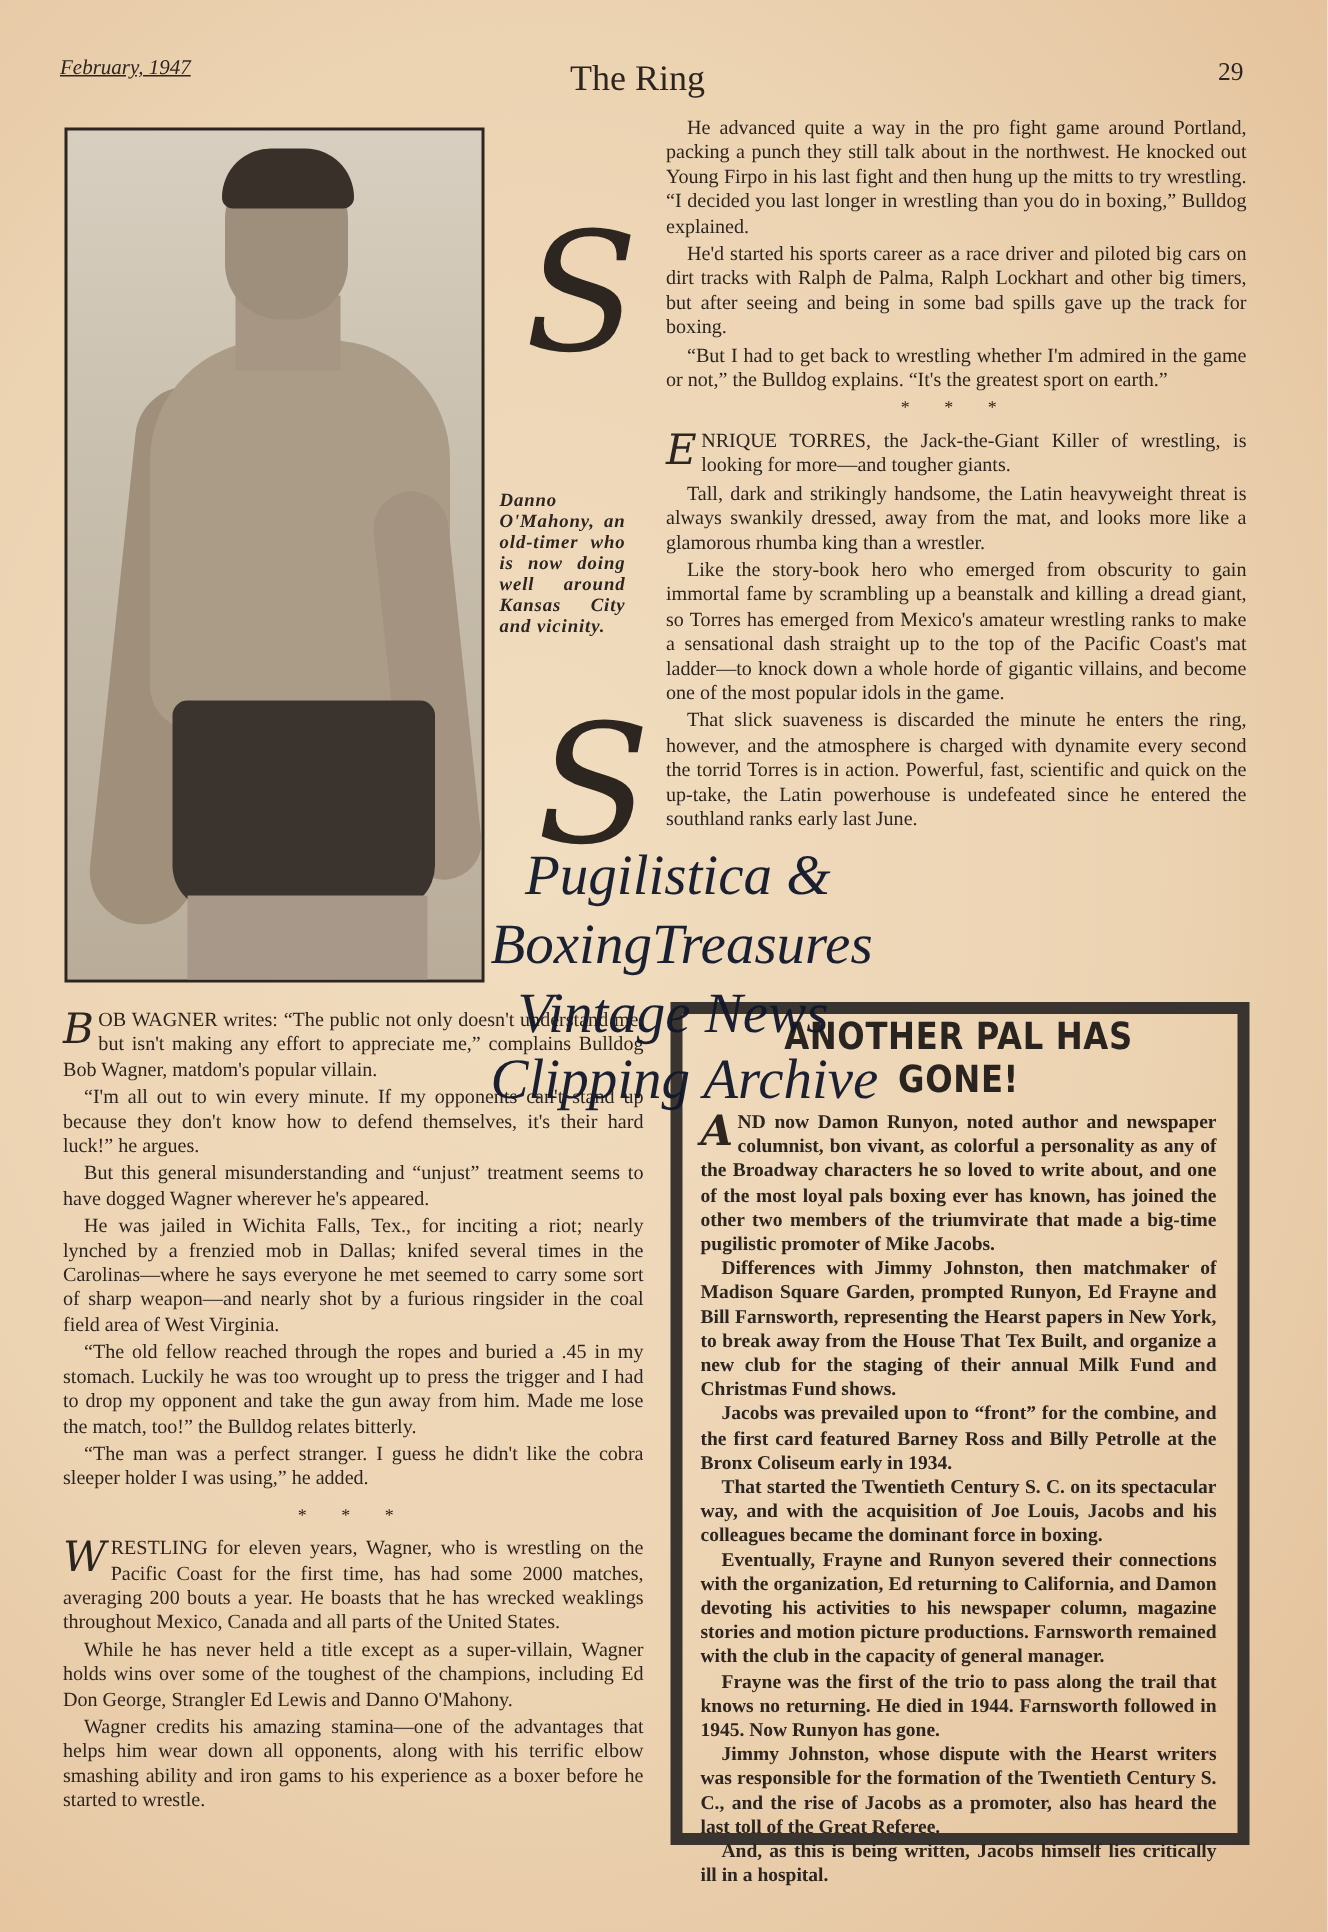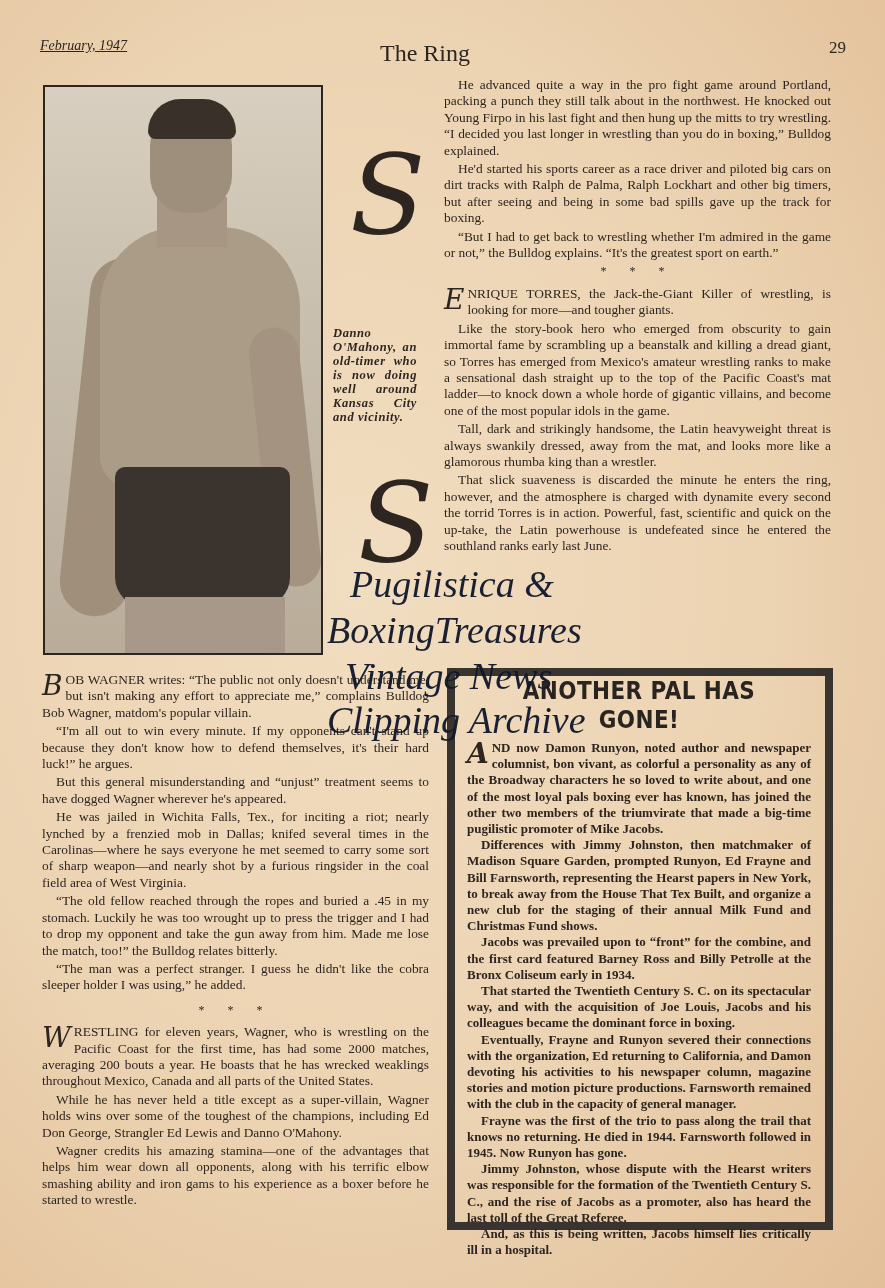--- a/index.html
+++ b/index.html
@@ -5,21 +5,21 @@
   html, body { margin:0; padding:0; }
   body {
     width:885px; height:1288px; position:relative; overflow:hidden;
     background: radial-gradient(ellipse at 40% 45%, #f1ddc0 0%, #ecd3b2 55%, #e2bf98 100%);
     font-family: "Liberation Serif", "DejaVu Serif", serif;
     color:#2d2520;
   }
   .abs { position:absolute; }
   .hdr-date { left:40px; top:38px; font-style:italic; font-size:14px;text-decoration:underline; }
   .hdr-title { left:380px; top:40px; font-size:24px; }
-  .hdr-page { left:812px; top:38px; font-size:17px;margin-left:17px; }
+  .hdr-page { left:812px; top:38px; font-size:17px; }
 
   .photo {
     left:43px; top:85px; width:280px; height:570px;
     border:2px solid #2d2520; box-sizing:border-box;
     background: linear-gradient(180deg, #d8cfc0 0%, #c9bfae 40%, #b9ad9a 100%);
     overflow:hidden;
   }
   .photo .head { position:absolute; left:105px; top:18px; width:82px; height:108px; border-radius:42px 42px 38px 38px; background:#9e8f7d; }
   .photo .hair { position:absolute; left:103px; top:12px; width:88px; height:40px; border-radius:44px 44px 10px 10px; background:#3a302a; }
   .photo .neck { position:absolute; left:112px; top:110px; width:70px; height:50px; background:#a69683; }
@@ -82,22 +82,22 @@
 <div class="abs ornament orn2">S</div>
 
 <div class="abs caption">Danno O'Mahony, an old-timer who is now doing well around Kansas City and vicinity.</div>
 
 <div class="abs col rc">
   <p>He advanced quite a way in the pro fight game around Portland, packing a punch they still talk about in the northwest. He knocked out Young Firpo in his last fight and then hung up the mitts to try wrestling. “I decided you last longer in wrestling than you do in boxing,” Bulldog explained.</p>
   <p>He'd started his sports career as a race driver and piloted big cars on dirt tracks with Ralph de Palma, Ralph Lockhart and other big timers, but after seeing and being in some bad spills gave up the track for boxing.</p>
   <p>“But I had to get back to wrestling whether I'm admired in the game or not,” the Bulldog explains. “It's the greatest sport on earth.”</p>
   <p class="stars">* * *</p>
   <p class="noind"><span class="dropcap">E</span><span>NRIQUE TORRES, the Jack-the-Giant Killer of wrestling, is looking for more—and tougher giants.</span></p>
+  <p>Tall, dark and strikingly handsome, the Latin heavyweight threat is always swankily dressed, away from the mat, and looks more like a glamorous rhumba king than a wrestler.</p>
   <p>Like the story-book hero who emerged from obscurity to gain immortal fame by scrambling up a beanstalk and killing a dread giant, so Torres has emerged from Mexico's amateur wrestling ranks to make a sensational dash straight up to the top of the Pacific Coast's mat ladder—to knock down a whole horde of gigantic villains, and become one of the most popular idols in the game.</p>
-  <p>Tall, dark and strikingly handsome, the Latin heavyweight threat is always swankily dressed, away from the mat, and looks more like a glamorous rhumba king than a wrestler.</p>
   <p>That slick suaveness is discarded the minute he enters the ring, however, and the atmosphere is charged with dynamite every second the torrid Torres is in action. Powerful, fast, scientific and quick on the up-take, the Latin powerhouse is undefeated since he entered the southland ranks early last June.</p>
 </div>
 
 <div class="abs col lc">
   <p class="noind"><span class="dropcap">B</span><span>OB WAGNER writes: “The public not only doesn't understand me, but isn't making any effort to appreciate me,” complains Bulldog Bob Wagner, matdom's popular villain.</span></p>
   <p>“I'm all out to win every minute. If my opponents can't stand up because they don't know how to defend themselves, it's their hard luck!” he argues.</p>
   <p>But this general misunderstanding and “unjust” treatment seems to have dogged Wagner wherever he's appeared.</p>
   <p>He was jailed in Wichita Falls, Tex., for inciting a riot; nearly lynched by a frenzied mob in Dallas; knifed several times in the Carolinas—where he says everyone he met seemed to carry some sort of sharp weapon—and nearly shot by a furious ringsider in the coal field area of West Virginia.</p>
   <p>“The old fellow reached through the ropes and buried a .45 in my stomach. Luckily he was too wrought up to press the trigger and I had to drop my opponent and take the gun away from him. Made me lose the match, too!” the Bulldog relates bitterly.</p>
   <p>“The man was a perfect stranger. I guess he didn't like the cobra sleeper holder I was using,” he added.</p>

